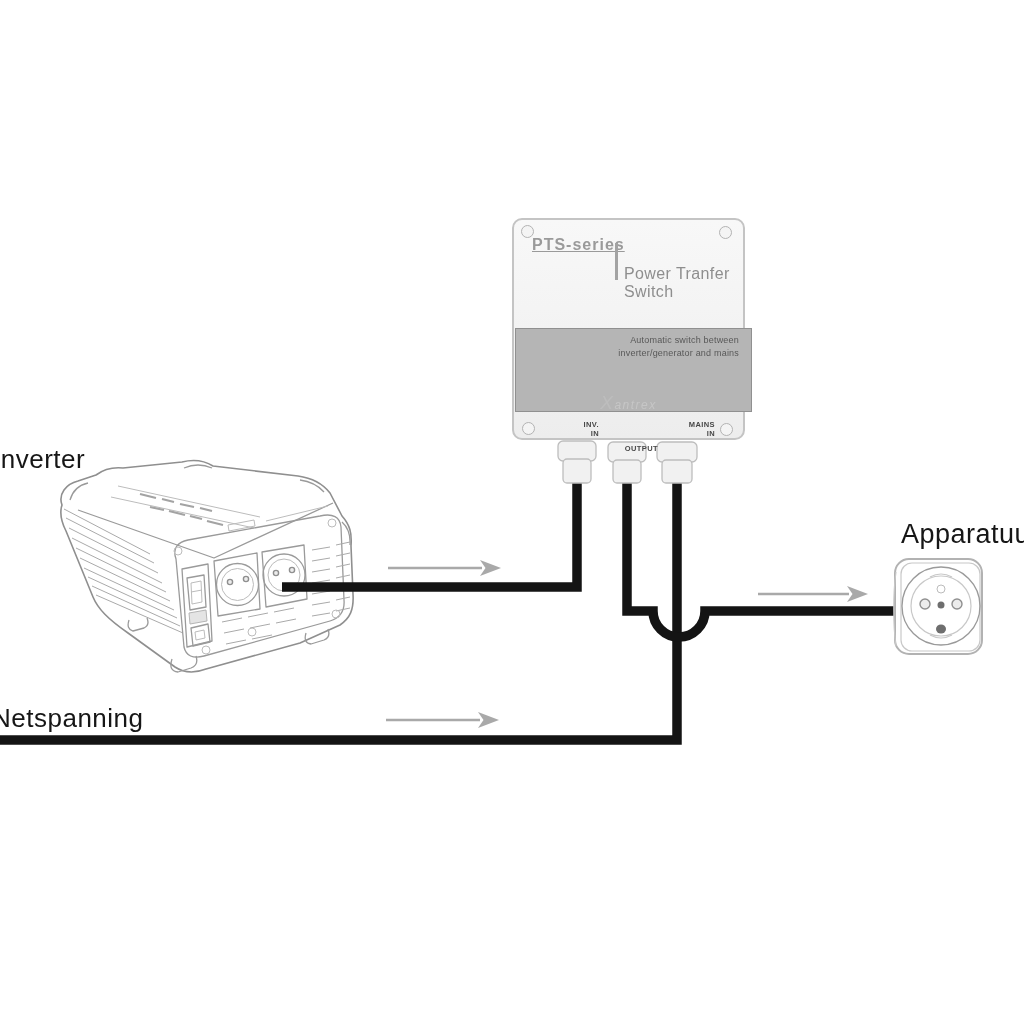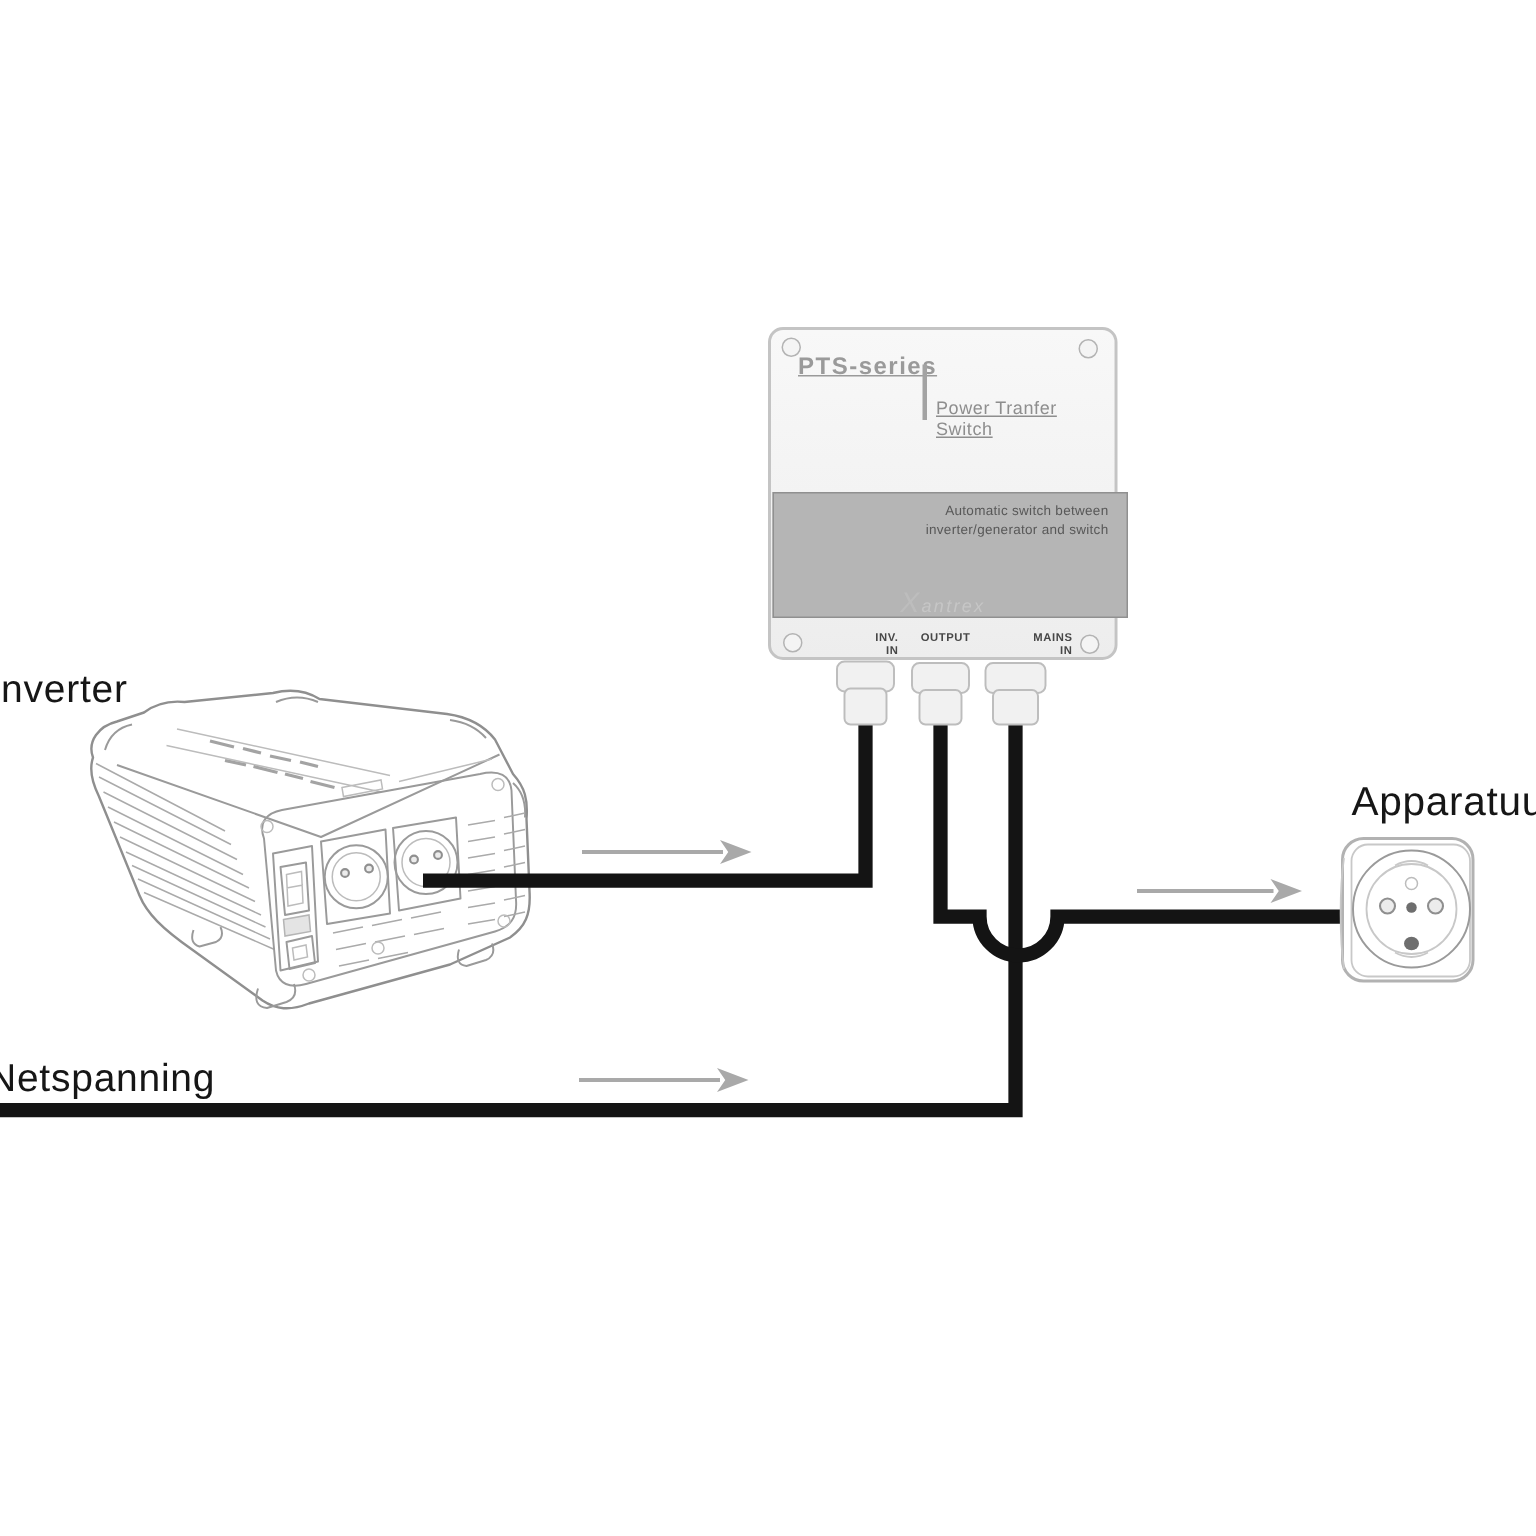--- a/index.html
+++ b/index.html
@@ -29,31 +29,31 @@
   .lbl-apparatuur {left:901px;top:519px;font-size:27px;}
 
   
   .pts-box{position:absolute;z-index:2;left:512px;top:218px;width:229px;height:218px;
            background:linear-gradient(180deg,#f8f8f8 0%,#f2f2f2 60%,#ededed 100%);
            border:2px solid #c4c4c4;border-radius:10px;}
   .screw{position:absolute;width:11px;height:11px;border:1.3px solid #b3b3b3;border-radius:50%;background:#f4f4f4;}
   .s-tl{left:7px;top:5px;} .s-tr{left:205px;top:6px;} .s-bl{left:8px;top:202px;} .s-br{left:206px;top:203px;}
   .pts-title{position:absolute;left:18px;top:16px;font-size:16px;font-weight:bold;color:#9a9a9a;letter-spacing:1px;text-decoration:underline;}
   .pts-divider{position:absolute;left:101px;top:23px;width:2.5px;height:37px;background:#a3a3a3;}
-  .pts-subtitle{position:absolute;left:110px;top:45px;font-size:12px;color:#8e8e8e;letter-spacing:.4px;text-decoration:underline;}
+  .pts-subtitle{position:absolute;left:110px;top:45px;font-size:16px;color:#8e8e8e;letter-spacing:.4px;}
   .pts-panel{position:absolute;left:1px;top:96px;width:223px;height:77px;background:var(--panel-gray,#b5b5b5);
              border:1px solid #909090;text-align:right;padding:5px 12px 0 0;box-sizing:content-box;margin-top:12px;}
   .pts-panel div{font-size:9px;color:#585858;line-height:13px;letter-spacing:.2px;}
   .pts-logo{position:absolute;left:0;right:0;top:172px;text-align:center;font-style:italic;font-weight:normal;
             font-size:12px;color:#c6c6c6;letter-spacing:1.5px;}
   .pts-logo::first-letter{font-size:19px;color:#bdbdbd;}
   .port{position:absolute;top:200px;width:40px;text-align:right;font-size:7.5px;font-weight:bold;
         color:#474747;letter-spacing:.4px;line-height:9px;}
   .port span{display:block;}
-  .p-inv{left:45px;} .p-out{left:93px;} .p-mains{left:161px;}
+  .p-inv{left:45px;} .p-out{left:104px;margin-top:24px;} .p-mains{left:161px;}
 </style>
 </head>
 <body>
 
 <svg class="canvas" width="1024" height="1024" viewBox="0 0 1024 1024">
 
   <g>
     <path class="sil" d="M62 505 C58 494 66 484 78 481 L96 475 C104 469 113 467 123 468 L182 462
       C194 459 205 461 213 466 L298 476 C312 478 323 484 330 493 L342 516 C350 525 352 533 351 546
       L353 594 C354 610 350 618 340 625 L300 643 L206 669 C193 674 184 673 175 667 L128 633
@@ -165,21 +165,21 @@
   <div class="screw s-tr"></div>
   <div class="screw s-bl"></div>
   <div class="screw s-br"></div>
 
   <div class="pts-title">PTS-series</div>
   <div class="pts-divider"></div>
   <div class="pts-subtitle">Power Tranfer Switch</div>
 
   <div class="pts-panel">
     <div>Automatic switch between</div>
-    <div>inverter/generator and switch</div>
+    <div>inverter/generator and mains</div>
   </div>
 
   <div class="pts-logo">Xantrex</div>
 
   <div class="port p-inv">
     <span>INV.</span>
     <span>IN</span>
   </div>
   <div class="port p-out">
     <span>OUTPUT</span>

